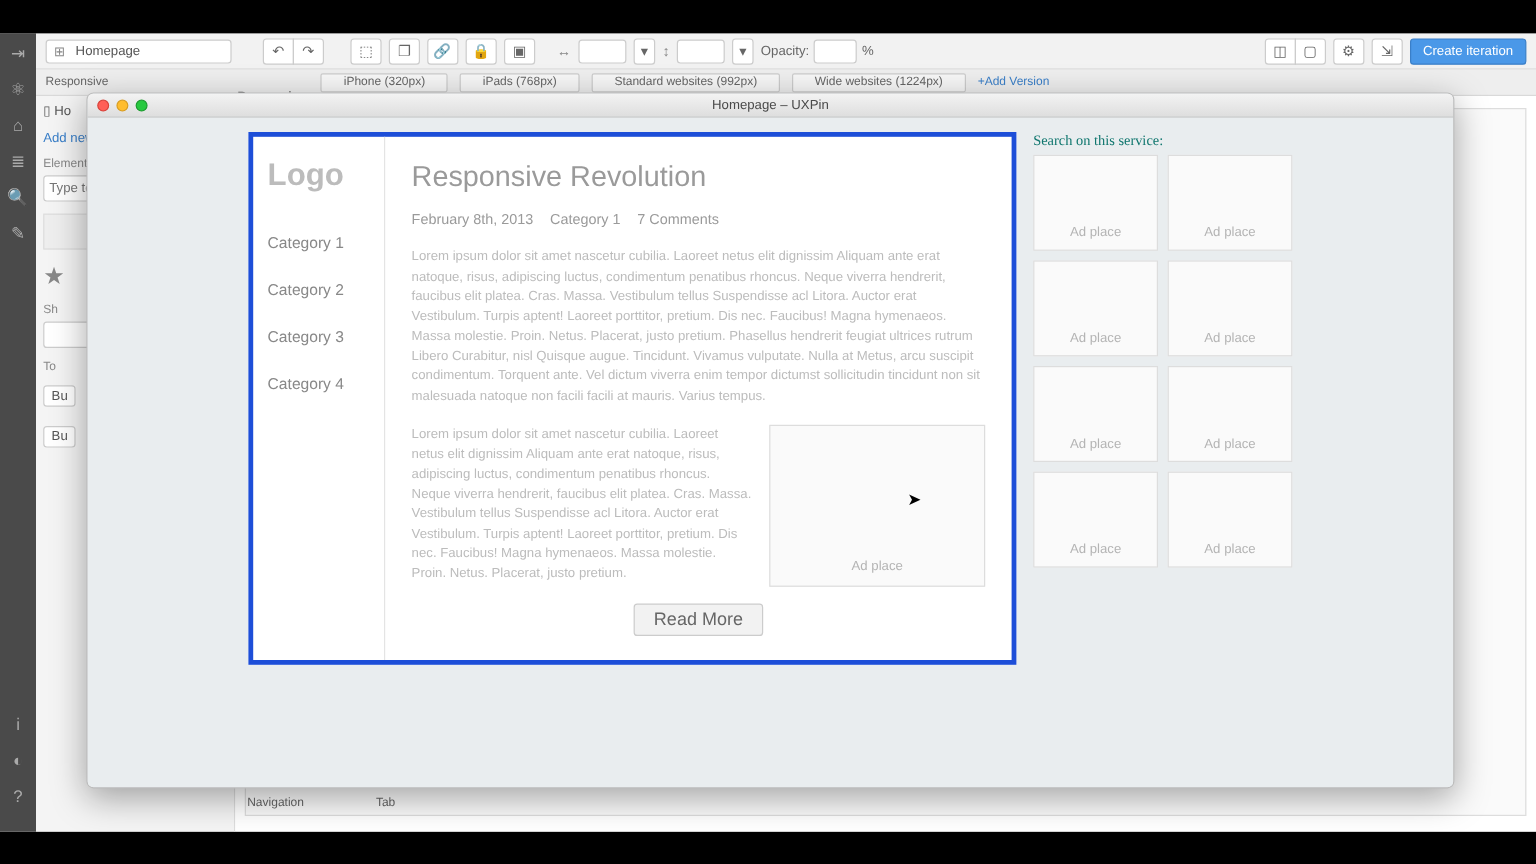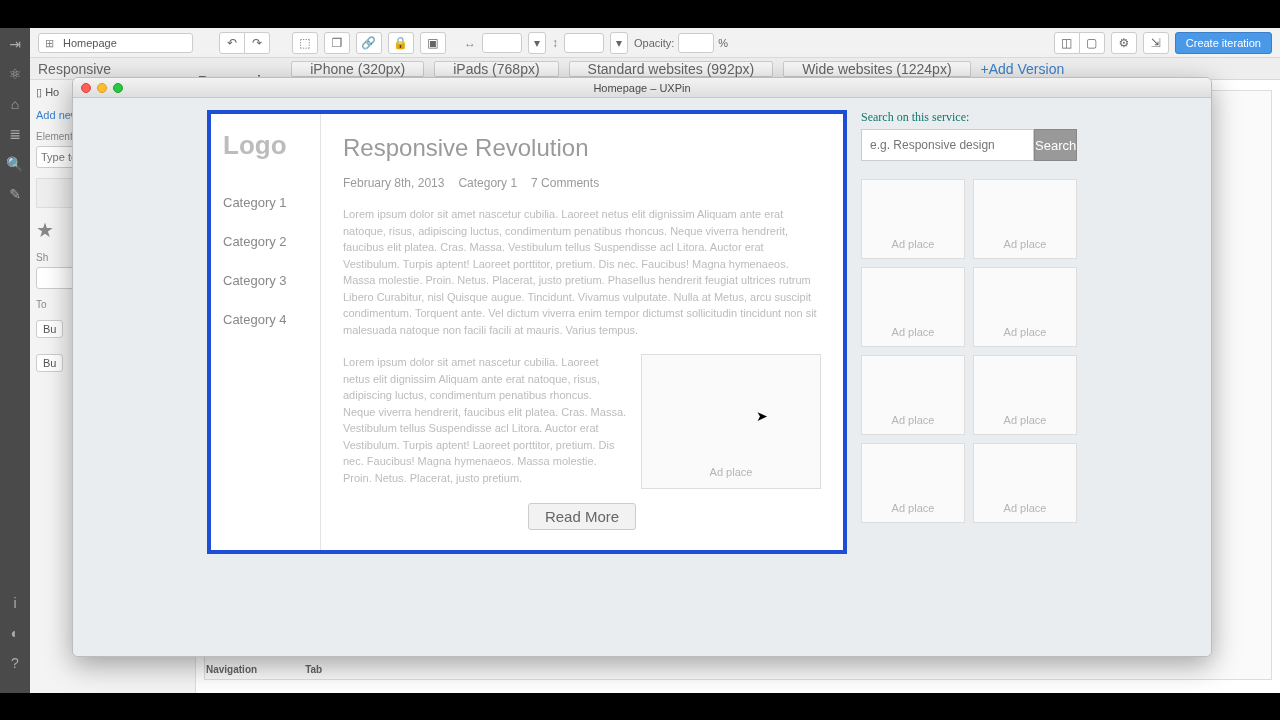--- a/index.html
+++ b/index.html
@@ -16,32 +16,32 @@
 .tbtn-group { display: flex; }
 .tbtn-group .tbtn { border-radius: 0; margin-left: -1px; }
 .tbtn-group .tbtn:first-child { border-radius: 3px 0 0 3px; margin-left: 0; }
 .tbtn-group .tbtn:last-child { border-radius: 0 3px 3px 0; }
 .opacity-wrap { display: flex; align-items: center; gap: 4px; margin-left: 0; }
 .opacity-wrap .label { color: #666; font-size: 11px; }
 .opacity-wrap input { width: 36px; height: 20px; border: 1px solid #ccc; border-radius: 3px; text-align: right; padding-right: 4px; font-size: 11px; }
 .num-input { width: 40px; height: 20px; border: 1px solid #ccc; border-radius: 3px; font-size: 11px; padding: 0 4px; text-align: right; }
 .topbar .flex { flex: 1; }
 .create-iter { background: #4a98e8; color: #fff; border: 1px solid #3a7fc8; border-radius: 3px; height: 22px; padding: 0 10px; font-size: 11px; }
-.respbar { position: absolute; top: 30px; left: 30px; right: 0; height: 22px; background: #eee; border-bottom: 1px solid #d9d9d9; display: flex; align-items: center; padding: 0 8px; font-size: 14px; color: #666; gap: 10px; }
+.respbar { position: absolute; top: 30px; left: 30px; right: 0; height: 22px; background: #eee; border-bottom: 1px solid #d9d9d9; display: flex; align-items: center; padding: 0 8px; font-size: 10px; color: #666; gap: 10px; }
 .respbar .lbl { font-weight: bold; margin-left: 160px; margin-top: 24px; }
 .respbar .ver { background: #f7f7f7; border: 1px solid #ccc; border-radius: 2px; padding: 1px 18px; height: 16px; display:flex; align-items:center; }
 .respbar .add { color: #3a7fc8; }
 .left-panel { position: absolute; top: 52px; left: 30px; width: 166px; background: #f4f4f4; border-right: 1px solid #ddd; height: calc(100% - 52px); padding: 6px; color: #555; font-size: 11px; }
 .left-panel .title { font-size: 10px; color: #888; margin-bottom: 4px; }
 .left-panel .row { margin-bottom: 10px; }
 .left-panel input[type=text] { width: 100%; height: 22px; border: 1px solid #ccc; border-radius: 3px; padding: 0 4px; font-size: 11px; }
 .left-panel .btn { display:inline-block; background:#fff; border:1px solid #ccc; border-radius:3px; padding:2px 6px; margin-top:6px; }
 .canvas-area { position: absolute; top: 52px; left: 196px; right: 0; bottom: 0; background: #fff; overflow: hidden; }
 .canvas-area .workspace { position: absolute; top: 10px; left: 8px; right: 8px; height: 590px; background: #fafafa; border: 1px solid #ddd; }
-.canvas-area .element-row { position: absolute; bottom: 18px; left: 10px; display: flex; gap: 48px; font-size: 10px; color: #666; font-weight: bold; }
+.canvas-area .element-row { position: absolute; bottom: 18px; left: 10px; display: flex; gap: 60px; font-size: 10px; color: #666; }
 
 
 .macwin { position: absolute; top: 77px; left: 72px; width: 1140px; height: 580px; background: #e9edef; border: 1px solid #bcbcbc; border-radius: 6px; box-shadow: 0 8px 28px rgba(0,0,0,0.35); display: flex; flex-direction: column; overflow: hidden; }
 .mac-title { height: 20px; background: linear-gradient(#f3f3f3,#dedede); border-bottom: 1px solid #c7c7c7; display:flex; align-items:center; padding: 0 8px; position: relative; }
 .mac-lights { display: flex; gap: 6px; }
 .mac-lights span { width: 10px; height: 10px; border-radius: 50%; display:block; }
 .mac-lights .r { background: #ff5f57; border:1px solid #d8433b; }
 .mac-lights .y { background: #ffbd2e; border:1px solid #d89e24; }
 .mac-lights .g { background: #28c940; border:1px solid #1f9c32; }
 .mac-title .t { position:absolute; left:0; right:0; text-align:center; font-size:11px; color:#4a4a4a; }
@@ -200,24 +200,20 @@
           <div class="body">Lorem ipsum dolor sit amet nascetur cubilia. Laoreet netus elit dignissim Aliquam ante erat natoque, risus, adipiscing luctus, condimentum penatibus rhoncus. Neque viverra hendrerit, faucibus elit platea. Cras. Massa. Vestibulum tellus Suspendisse acl Litora. Auctor erat Vestibulum. Turpis aptent! Laoreet porttitor, pretium. Dis nec. Faucibus! Magna hymenaeos. Massa molestie. Proin. Netus. Placerat, justo pretium. Phasellus hendrerit feugiat ultrices rutrum Libero Curabitur, nisl Quisque augue. Tincidunt. Vivamus vulputate. Nulla at Metus, arcu suscipit condimentum. Torquent ante. Vel dictum viverra enim tempor dictumst sollicitudin tincidunt non sit malesuada natoque non facili facili at mauris. Varius tempus.</div>
           <div class="split">
             <div class="txt">Lorem ipsum dolor sit amet nascetur cubilia. Laoreet netus elit dignissim Aliquam ante erat natoque, risus, adipiscing luctus, condimentum penatibus rhoncus. Neque viverra hendrerit, faucibus elit platea. Cras. Massa. Vestibulum tellus Suspendisse acl Litora. Auctor erat Vestibulum. Turpis aptent! Laoreet porttitor, pretium. Dis nec. Faucibus! Magna hymenaeos. Massa molestie. Proin. Netus. Placerat, justo pretium.</div>
             <div class="adbig">Ad place</div>
           </div>
           <button class="readmore">Read More</button>
         </div>
       </div>
       <div class="proto-side">
         <div class="slabel">Search on this service:</div>
-        <div class="srow">
-          <input placeholder="e.g. Responsive design" style="">
-          <button>Search</button>
-        </div>
         <div class="adgrid">
           <div class="ad">Ad place</div>
           <div class="ad">Ad place</div>
           <div class="ad">Ad place</div>
           <div class="ad">Ad place</div>
           <div class="ad">Ad place</div>
           <div class="ad">Ad place</div>
           <div class="ad">Ad place</div>
           <div class="ad">Ad place</div>
         </div>

